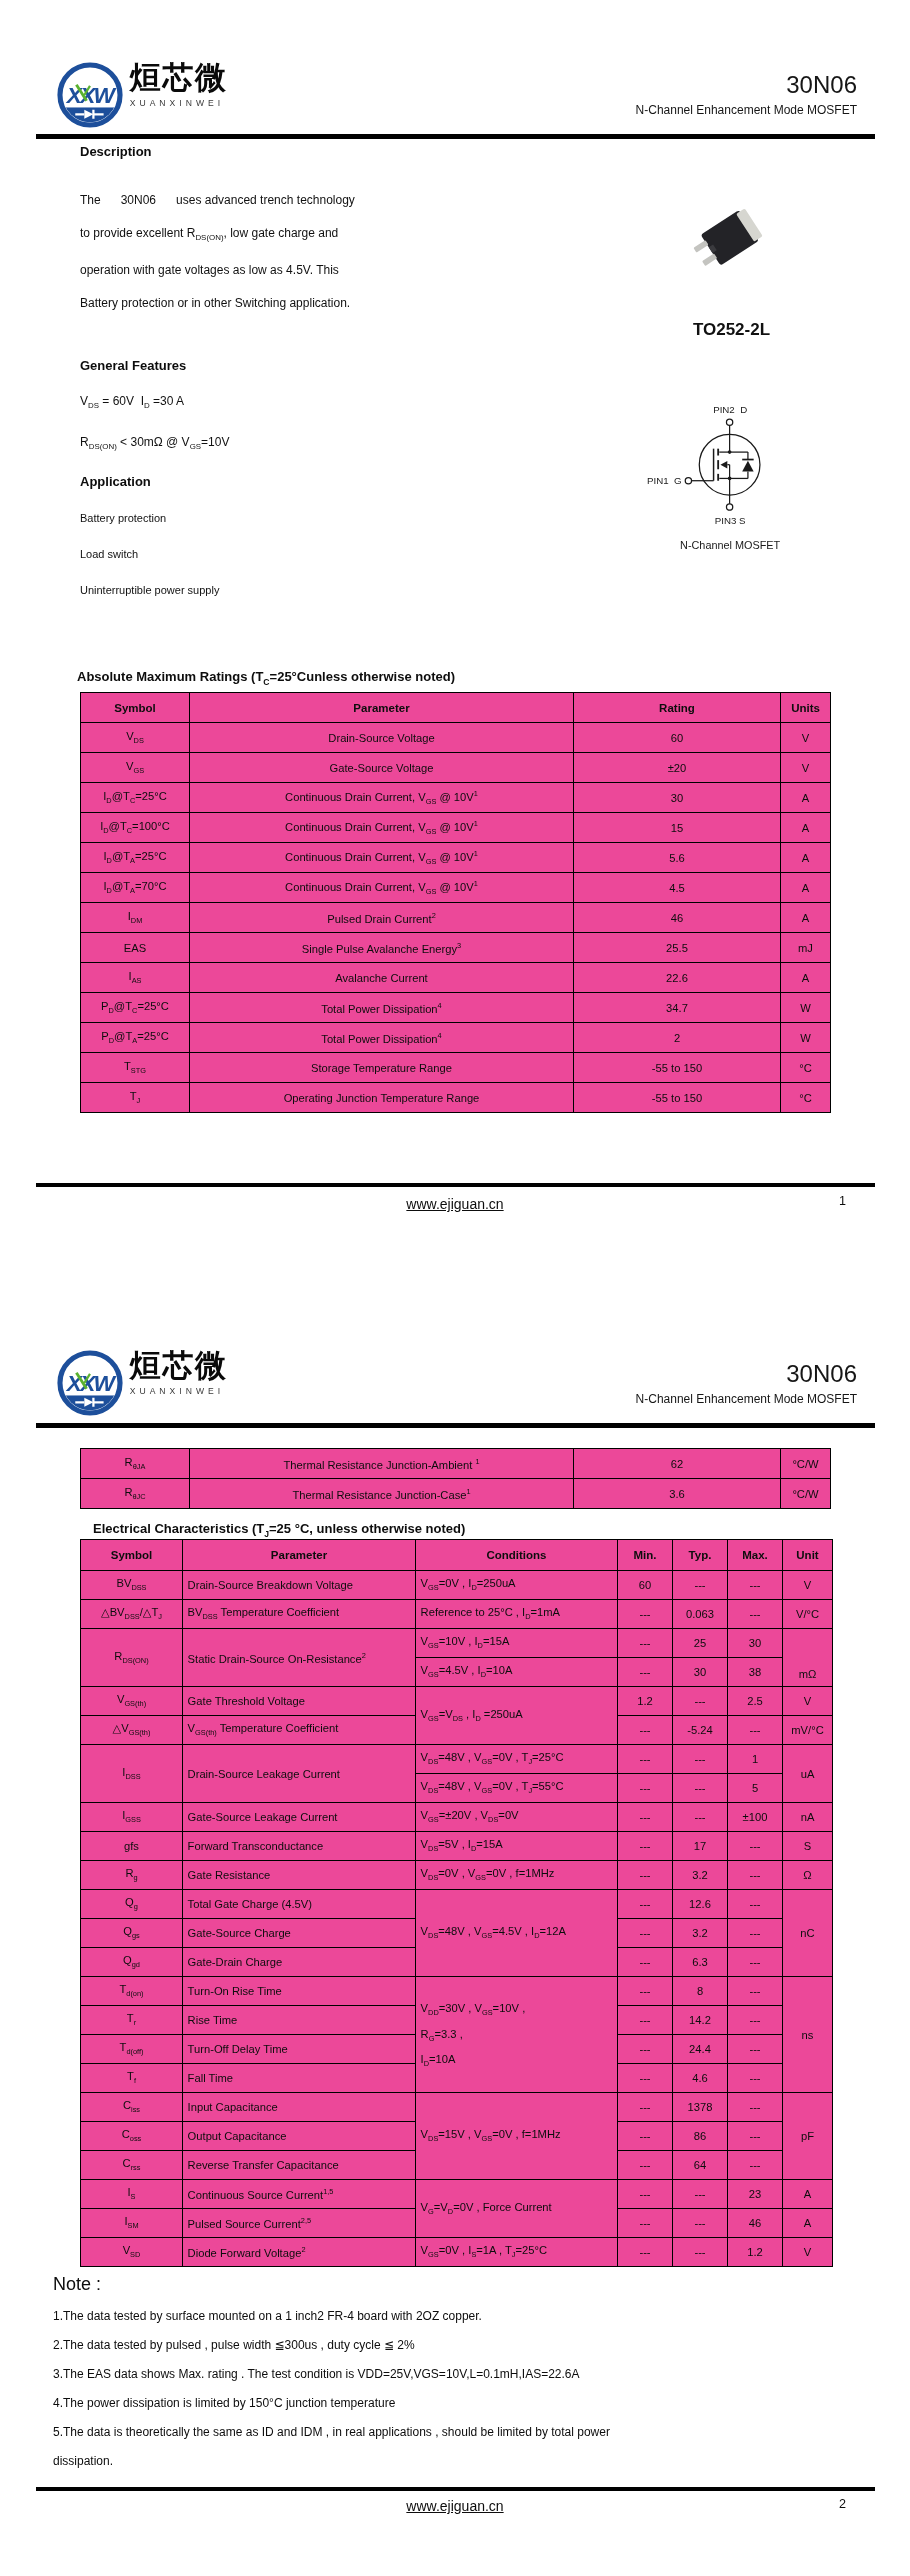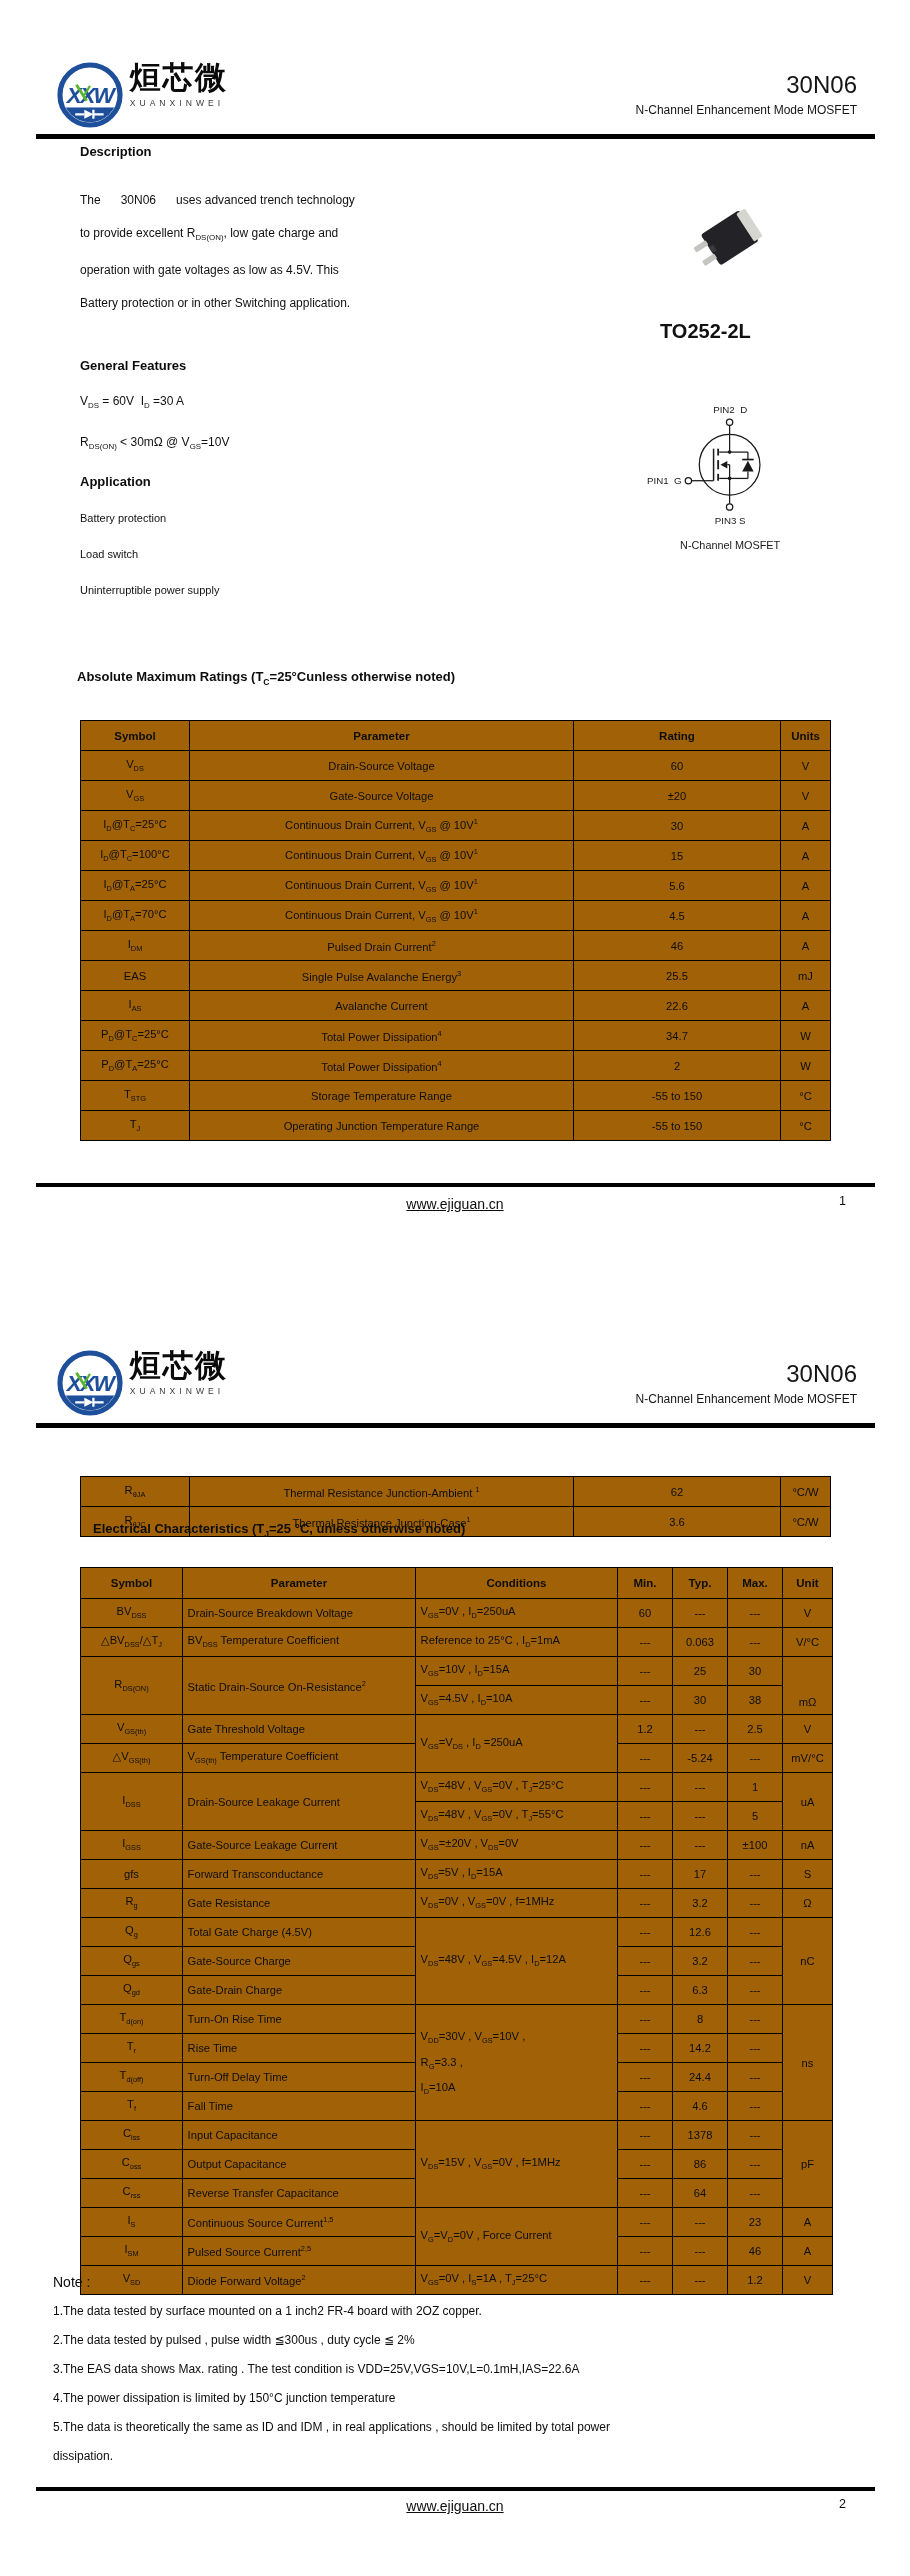--- a/index.html
+++ b/index.html
@@ -20,39 +20,39 @@
   .brand-cn{font-size:31px;font-weight:bold;line-height:1.12;color:#0a0a0a;letter-spacing:1.7px;}
   .brand-en{font-size:8.6px;letter-spacing:4px;color:#3a3a3a;margin-top:2.3px;}
   .pn{font-size:24px;line-height:1;text-align:right;color:#161616;}
   .subt{font-size:12px;text-align:right;margin-top:5.7px;color:#161616;}
   
   .h2{font-size:13px;font-weight:bold;color:#0d0d0d;}
   .list-line{white-space:pre-wrap;}
   .bodylines .list-line{font-size:12px;line-height:33px;}
   .featlines .list-line{font-size:12px;line-height:37px;}
   .applines .list-line{font-size:11px;line-height:36px;}
-  .pkg-label{font-size:20px;font-weight:bold;text-align:left;}
+  .pkg-label{font-size:17px;font-weight:bold;text-align:center;}
   
-  .dtable{border-collapse:collapse;table-layout:fixed;border:1.7px solid #000;background:#a16207;margin-top:28px;}
+  .dtable{border-collapse:collapse;table-layout:fixed;border:1.7px solid #000;background:#ec4899;}
   .dtable th,.dtable td{
     border:1.1px solid #000;border-top-width:1.7px;border-bottom-width:1.7px;
     text-align:center;vertical-align:middle;font-size:11.2px;padding:1.1px 4.6px;color:#0d0d0d;
   }
   .dtable th{font-size:11.5px;font-weight:bold;}
   .amr tr{height:30px;}
   .thermal tr{height:30px;}
   .ec thead tr{height:31px;}
   .ec tbody tr{height:29px;}
   td.l{text-align:left;}
   td.vb{vertical-align:bottom;padding-bottom:5.7px;}
   td.sp{line-height:2.2;}
   sub{font-size:66%;}
   sup{font-size:66%;}
   
-  .note-head{font-size:14px;color:#0d0d0d;margin-bottom:6.9px;}
+  .note-head{font-size:18px;color:#0d0d0d;margin-bottom:6.9px;}
   .notelines .list-line{font-size:12px;line-height:29px;color:#0d0d0d;}
   
   .footer-site{position:absolute;left:0;width:100%;text-align:center;font-size:14px;color:#0d0d0d;text-decoration:underline;}
   .footer-page{position:absolute;width:23px;text-align:center;font-size:12.6px;color:#0d0d0d;}
   svg text{font-family:"Liberation Sans","DejaVu Sans",sans-serif;}
 </style>
 </head>
 <body>
 
 <div class="page" id="page-1">

